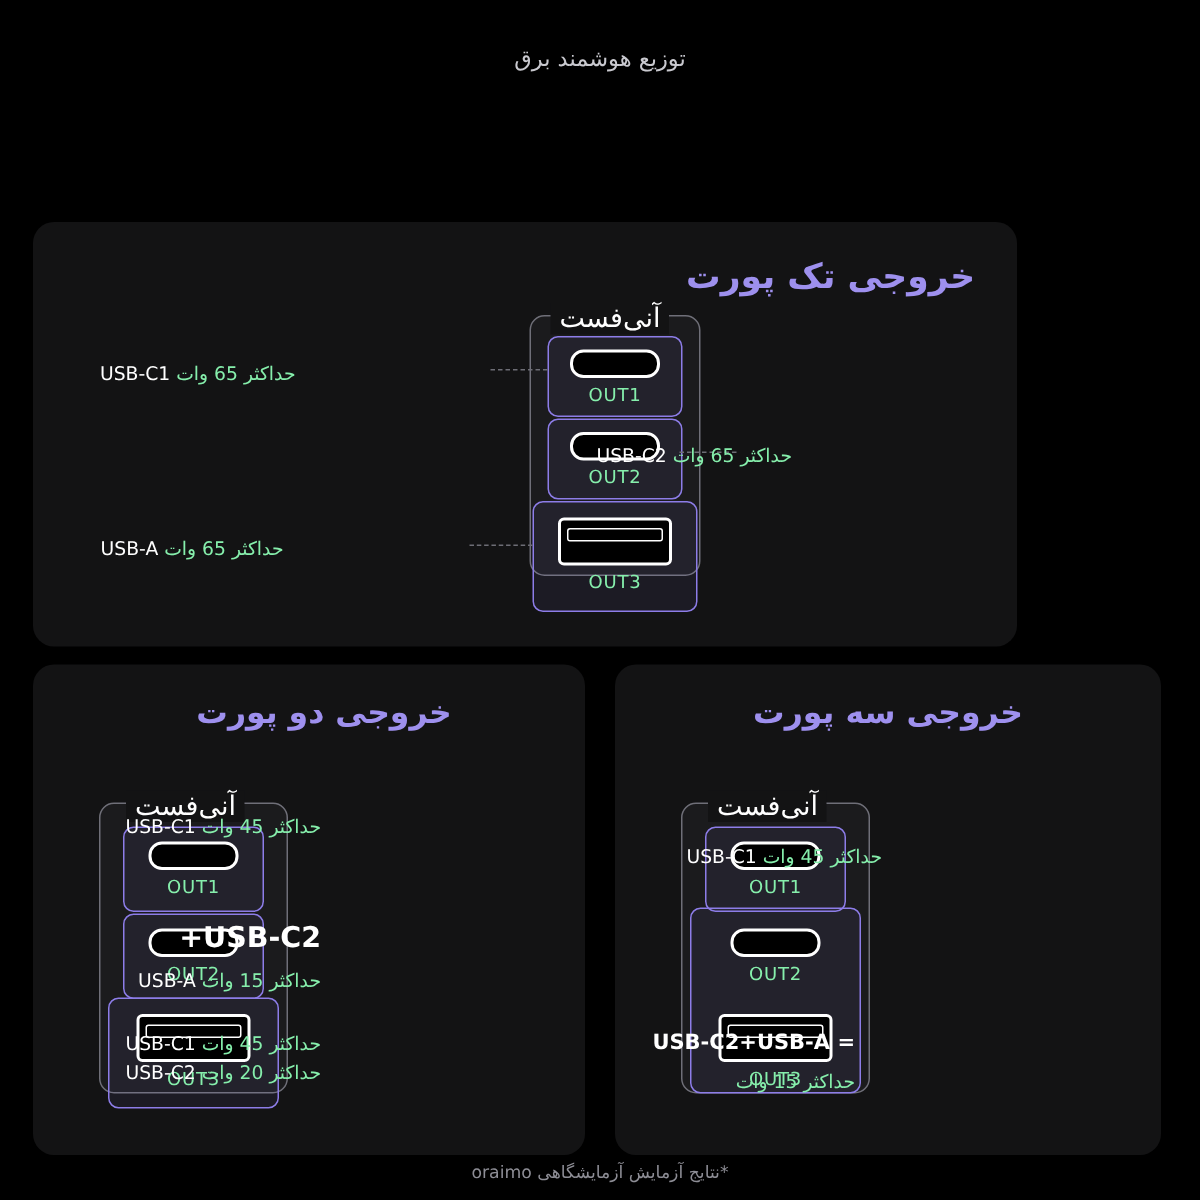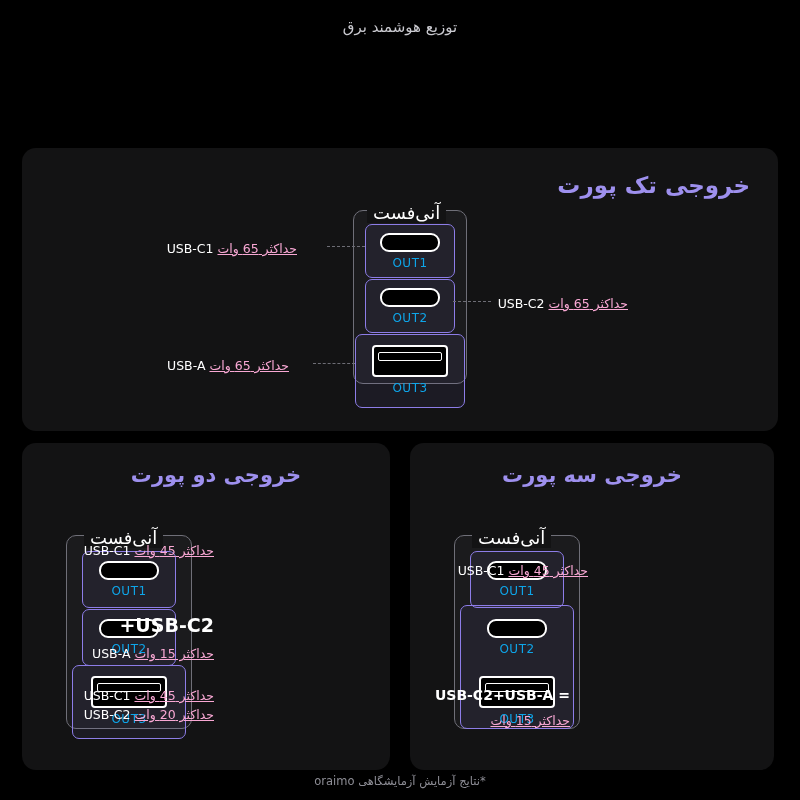--- a/index.html
+++ b/index.html
@@ -6,36 +6,36 @@
   body{
     width:800px;height:800px;
     background:#000000;
     font-family:"DejaVu Sans","Liberation Sans",sans-serif;
     color:#ffffff;
     overflow:hidden;
   }
   .page{position:relative;width:800px;height:800px;}
 
   
-  .header{text-align:center;padding-top:18px;}
+  .header{text-align:center;padding-top:30px;}
   .subtitle{
     font-size:15px;color:#c9c9cf;letter-spacing:.5px;
   }
   .title{
     margin-top:18px;
     font-size:38px;font-weight:bold;color:#ffffff;line-height:1.45;
   }
 
   
   .panel{
     background:#131314;
     border-radius:14px;
     position:absolute;
   }
-  #panel-single{left:22px;top:148px;width:756px;height:283px;}
+  #panel-single{left:22px;top:148px;width:656px;height:283px;}
   #panel-dual{left:22px;top:443px;width:368px;height:327px;}
   #panel-triple{left:410px;top:443px;width:364px;height:327px;}
 
   .panel-title{
     color:#9e90ee;
     font-size:23px;font-weight:bold;
     position:absolute;
   }
   #panel-single .panel-title{right:28px;top:24px;}
   #panel-dual .panel-title{right:0;left:0;top:20px;text-align:center;font-size:21px;padding-left:20px;}
@@ -71,40 +71,40 @@
   }
   .slot-a:after{
     content:"";position:absolute;left:5px;right:5px;top:6px;height:6px;
     border-radius:2px;background:#ffffff;opacity:.0;
   }
   .slot-a-inner{
     position:absolute;left:4px;right:4px;top:5px;height:7px;
     border:1px solid #ffffff;border-radius:2px;
   }
   .port-name{
-    font-size:12px;color:#0ea5e9;margin-top:4px;letter-spacing:.5px;
+    font-size:12px;color:#86efac;margin-top:4px;letter-spacing:.5px;
   }
 
   
   .dash{
     position:absolute;
     border-top:1px dashed #6d6d75;
     height:0;
   }
 
   
   .spec{
     position:absolute;
     text-align:right;
     line-height:1.55;
     white-space:nowrap;
   }
   .spec .line{font-size:12.5px;color:#e4e4e8;}
   .spec .port-tag{color:#ffffff;font-weight:normal;}
-  .spec .watt{color:#f9a8d4;text-decoration:underline;}
+  .spec .watt{color:#86efac;}
   .big-spec{font-size:19px;font-weight:bold;color:#ffffff;}
 
   .footnote{
     position:absolute;left:0;right:0;bottom:12px;
     text-align:center;font-size:11.5px;color:#8d8d95;
   }
 </style>
 </head>
 <body>
 

